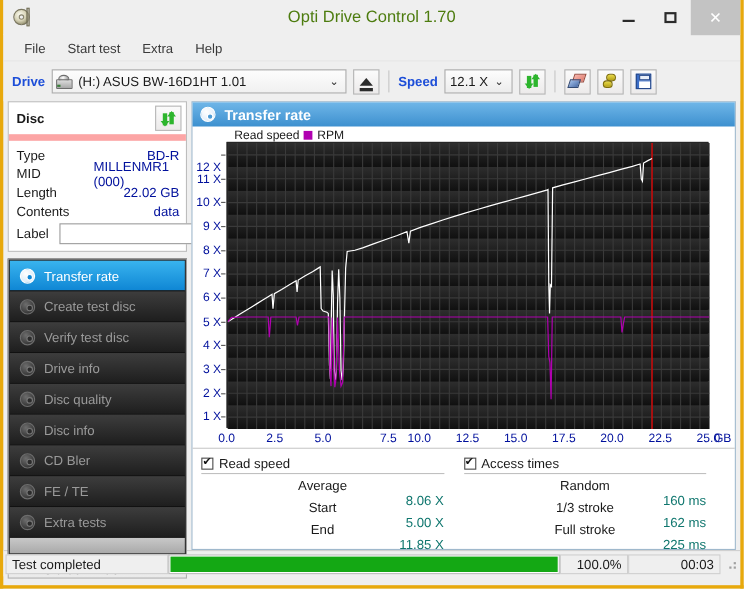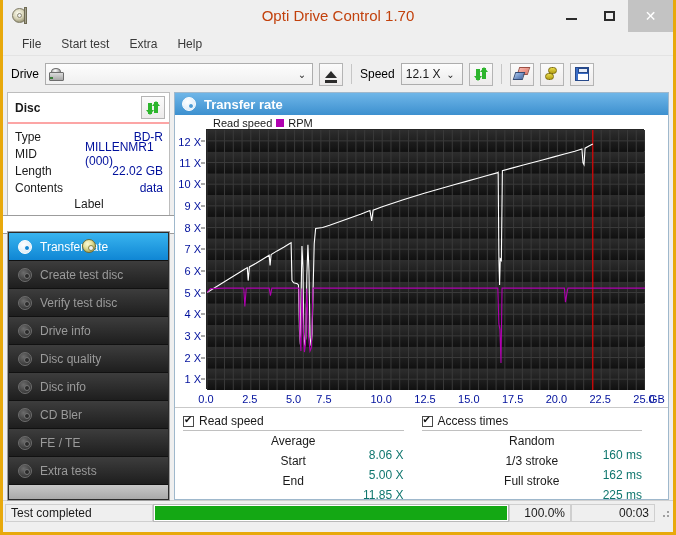--- a/index.html
+++ b/index.html
@@ -36,40 +36,40 @@
   .app-icon .hole {
     position:absolute; left:6px; top:6px; width:5px; height:5px;
     border-radius:50%; background:#efefef; border:1px solid #8a8670;
   }
   .app-icon .bar {
     position:absolute; left:13px; top:0px; width:3px; height:17px;
     background:linear-gradient(90deg,#8d8a76,#bdbaa6); border:1px solid #6e6a52;
   }
   .title-text {
     position:absolute; left:0; right:0; text-align:center;
-    font-size:15px; color:#c2410c; pointer-events:none;
+    font-size:15px; color:#4d7c0f; pointer-events:none;
   }
   .wincontrols { margin-left:auto; display:flex; height:32px; }
   .wc { width:38px; height:32px; display:flex; align-items:center; justify-content:center;
         font-size:13px; color:#2b2b2b; }
   .wc.close { width:45px; background:#c3c3c3; color:#fff; font-size:14px; }
   .wc .minglyph { display:block; width:11px; height:2px; background:#2b2b2b; margin-top:6px;}
   .wc .maxglyph { display:block; width:11px; height:10px; border:2px solid #2b2b2b; }
   
   .menubar {
     height:24px; background:#efefef; display:flex; align-items:center;
     padding-left:10px; gap:2px; border-bottom:1px solid #e3e3e3;
   }
   .menuitem { padding:3px 9px; font-size:12px; color:#3a3a3a; }
   
   .toolbar {
     height:36px; background:#efefef; display:flex; align-items:center;
     padding:0 8px; gap:6px;
   }
-  .tb-label { font-weight:normal; font-size:12px; color:#000000; }
+  .tb-label { font-weight:bold; font-size:12px; color:#1d4ed8; }
   .drive-combo {
     width:268px; height:22px; background:linear-gradient(#fdfdfd,#f0f0f0);
     border:1px solid #adadad; display:flex; align-items:center; gap:5px;
     padding:0 3px; font-size:12px;
   }
   .drive-icon { width:15px; height:13px; position:relative; flex:none; }
   .drive-icon .body { position:absolute; left:0; top:4px; width:15px; height:9px;
      background:linear-gradient(#dcdcdc,#a8a8a8); border:1px solid #6d6d6d; border-radius:1px;}
   .drive-icon .d2 { position:absolute; left:2px; top:0px; width:10px; height:7px;
      border-radius:50%; background:radial-gradient(circle at 40% 35%,#fff,#b9b9b9 60%,#7d7d7d);
@@ -107,28 +107,28 @@
   .pills-ic .c1{ left:4px; top:0px; }
   .pills-ic .c2{ left:1px; top:6px; }
   .save-ic { position:relative; width:14px; height:14px; background:#3b6ec8; border:1px solid #27498a; }
   .save-ic .sh { position:absolute; left:2px; top:0px; width:10px; height:5px; background:#e8eef8; border:1px solid #27498a;}
   .save-ic .lb { position:absolute; left:2px; bottom:0px; width:10px; height:6px; background:#fff; }
   
   .content { display:flex; height:408px; padding:0 4px; gap:4px; }
   .sidebar { width:163px; display:flex; flex-direction:column; }
   
   .discbox { border:1px solid #bdbdbd; background:#fff; }
-  .disc-head { display:flex; align-items:center; padding:3px 4px 3px 7px; border-bottom:2px solid #fca5a5; }
+  .disc-head { display:flex; align-items:center; padding:3px 4px 3px 7px; border-bottom:6px solid #fca5a5; }
   .disc-head .t { font-weight:bold; font-size:12px; }
   .disc-head .btn-sq { margin-left:auto; }
   .disc-rows { padding:4px 6px 5px 7px; }
   .drow { display:flex; align-items:center; height:17px; font-size:12px;gap:48px; }
   .drow .k { color:#1a1a1a; }
   .drow .v { margin-left:auto; color:#00109c; }
-  .label-row { display:flex; align-items:center; height:22px; margin-top:1px; gap:4px;flex-direction:column; }
+  .label-row { display:flex; align-items:center; height:22px; margin-top:1px; gap:4px; }
   .label-row .k { font-size:12px; }
   .label-input { flex:1; height:19px; border:1px solid #9c9c9c; background:#fff; margin-left:6px; }
   .disc-btn { width:22px;height:21px;background:linear-gradient(#fafafa,#e8e8e8);
      border:1px solid #b0b0b0; display:flex;align-items:center;justify-content:center; }
   .cd-ic { width:14px;height:14px;border-radius:50%;
      background:radial-gradient(circle at 38% 32%, #fbfbd8 0%, #e4e09a 40%, #b9b45e 70%, #8a8640 100%);
      border:1px solid #6e6a35; position:relative;}
   .cd-ic::after{content:"";position:absolute;left:5px;top:5px;width:4px;height:4px;border-radius:50%;
      background:#efefef;border:1px solid #8a8640;}
   
@@ -239,20 +239,21 @@
   </div>
 
   <div class="toolbar">
     <div class="tb-label">Drive</div>
     <div class="drive-combo">
       <span class="drive-icon">
         <span class="d2"></span>
           <span class="body"></span>
           <span class="led"></span>
       </span>
+      <span>(H:)  ASUS BW-16D1HT 1.01</span>
       <span class="combo-arrow">⌄</span>
     </div>
     <div class="btn-sq">
         <span class="eject-glyph"></span>
       </div>
     <div class="tb-sep"></div>
     <div class="tb-label">Speed</div>
     <div class="speed-combo">
       <span>12.1 X</span>
       <span class="combo-arrow">⌄</span>
@@ -400,21 +401,21 @@
             <div class="ylab" style="top: 120.167px;">7 X</div>
             <div class="ytick" style="top: 120.167px;"></div>
             <div class="ylab" style="top: 98.5px;">8 X</div>
             <div class="ytick" style="top: 98.5px;"></div>
             <div class="ylab" style="top: 76.8333px;">9 X</div>
             <div class="ytick" style="top: 76.8333px;"></div>
             <div class="ylab" style="top: 55.1667px;">10 X</div>
             <div class="ytick" style="top: 55.1667px;"></div>
             <div class="ylab" style="top: 33.5px;">11 X</div>
             <div class="ytick" style="top: 33.5px;"></div>
-            <div class="ylab" style="top: 13px;">12 X</div>
+            <div class="ylab" style="top: 23px;">12 X</div>
             <div class="ytick" style="top: 11.8333px;"></div>
           </div>
         <div class="plot">
           <svg id="plot-svg" width="438" height="260" viewBox="0 0 438 260" preserveAspectRatio="none">
               <defs>
                 <linearGradient id="cellg" x1="0" y1="0" x2="0" y2="1">
                   <stop offset="0" stop-color="#2e2e2e"></stop>
                   <stop offset="1" stop-color="#101010"></stop>
                 </linearGradient>
               </defs>
@@ -495,21 +496,21 @@
               <line x1="0" y1="10.833333333333314" x2="438" y2="10.833333333333314" stroke="#3a3a3a" stroke-width="1"></line>
               <line x1="385.79040000000003" y1="0" x2="385.79040000000003" y2="260" stroke="#e00000" stroke-width="1.2"></line>
               <polyline points="0.00,162.50 5.26,159.25 10.51,156.00 15.77,152.75 21.02,149.50 26.28,146.25 31.54,143.00 36.79,139.75 40.30,137.58 41.17,150.58 42.40,136.93 49.06,133.25 56.06,128.92 62.20,125.23 63.07,135.42 64.12,124.58 70.08,120.90 77.09,117.00 82.34,113.75 84.10,112.67 84.97,150.58 86.72,152.75 90.23,153.83 91.45,154.92 92.51,201.50 93.38,214.50 94.26,156.00 94.96,115.92 96.01,138.67 96.71,203.67 97.76,215.58 98.81,208.00 99.86,145.17 100.92,114.83 101.97,140.83 103.02,206.92 104.07,215.58 105.12,203.67 106.17,156.00 107.22,113.75 108.62,98.58 115.63,97.50 122.64,95.33 133.15,91.43 143.66,87.75 154.18,84.07 162.94,80.60 164.69,91.00 166.09,80.17 175.20,76.70 185.71,73.23 196.22,69.77 206.74,66.52 217.25,63.27 227.76,60.23 238.27,57.20 248.78,54.17 259.30,51.35 269.81,48.53 280.32,45.50 289.96,42.90 291.18,42.25 291.88,127.83 292.58,154.92 293.28,128.92 294.34,130.43 295.39,40.73 304.85,38.13 315.36,35.32 325.87,32.50 336.38,29.68 346.90,26.87 357.41,24.05 367.92,21.23 374.93,19.07 375.98,32.50 377.03,34.67 378.08,18.20 381.94,16.03 385.79,14.08" fill="none" stroke="#ffffff" stroke-width="1.1" stroke-linejoin="miter" stroke-linecap="butt"></polyline>
               <polyline points="0.00,162.50 3.50,158.60 17.52,158.17 36.79,158.17 37.84,176.58 39.24,158.17 62.20,158.17 63.42,165.75 64.82,158.17 84.10,158.17 85.15,158.17 91.98,158.17 92.86,205.83 93.91,221.00 94.96,158.60 96.36,202.58 97.41,222.08 98.46,214.50 99.86,158.60 101.62,206.92 103.02,221.00 104.42,217.75 106.00,158.17 107.75,158.17 175.20,158.17 245.28,158.17 290.83,158.17 291.88,193.92 292.93,199.33 293.99,232.92 295.04,158.17 341.64,158.17 357.41,158.17 358.46,172.25 359.86,163.58 360.91,158.17 385.79,158.17 438.00,158.17" fill="none" stroke="#b000b0" stroke-width="1.1" stroke-linejoin="miter" stroke-linecap="butt"></polyline>
             </svg>
         </div>
         <div class="xlabels">
             <div class="xlab" style="left: 31px;">0.0</div>
             <div class="xlab" style="left: 74.8px;">2.5</div>
             <div class="xlab" style="left: 118.6px;">5.0</div>
-            <div class="xlab" style="left: 149px;">7.5</div>
+            <div class="xlab" style="left: 178px;">7.5</div>
             <div class="xlab" style="left: 206.2px;">10.0</div>
             <div class="xlab" style="left: 250px;">12.5</div>
             <div class="xlab" style="left: 293.8px;">15.0</div>
             <div class="xlab" style="left: 337.6px;">17.5</div>
             <div class="xlab" style="left: 381.4px;">20.0</div>
             <div class="xlab" style="left: 425.2px;">22.5</div>
             <div class="xlab" style="left: 469px;">25.0</div>
             <div class="xunit" style="left: 474px;">GB</div>
           </div>
       </div>

